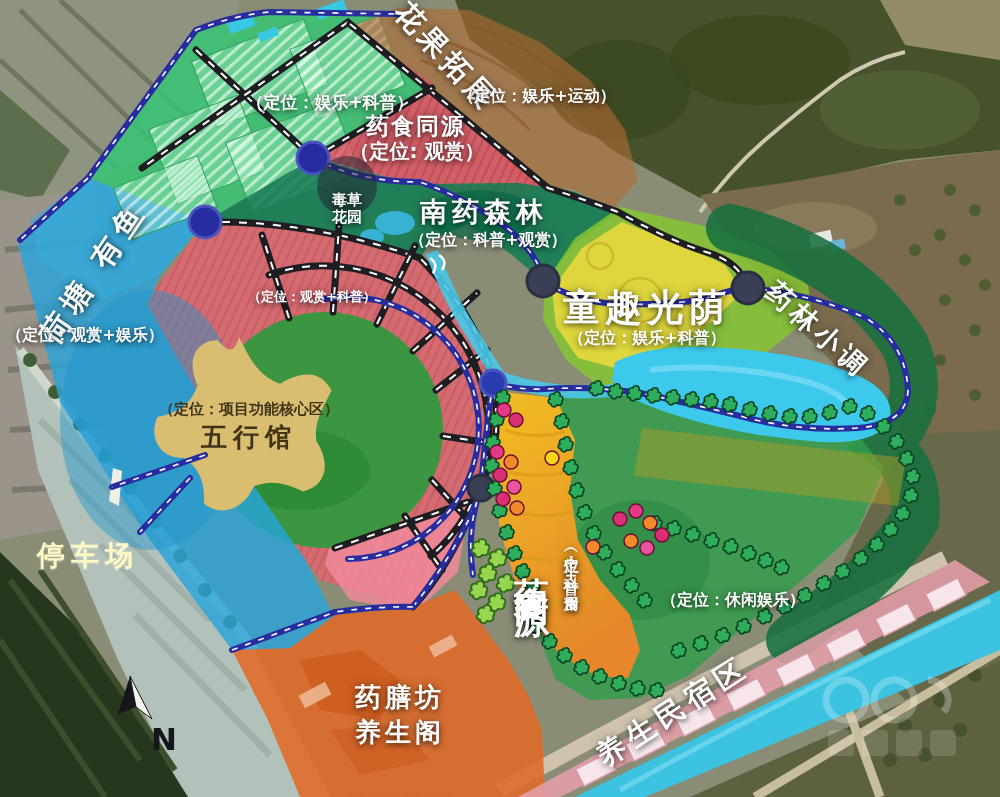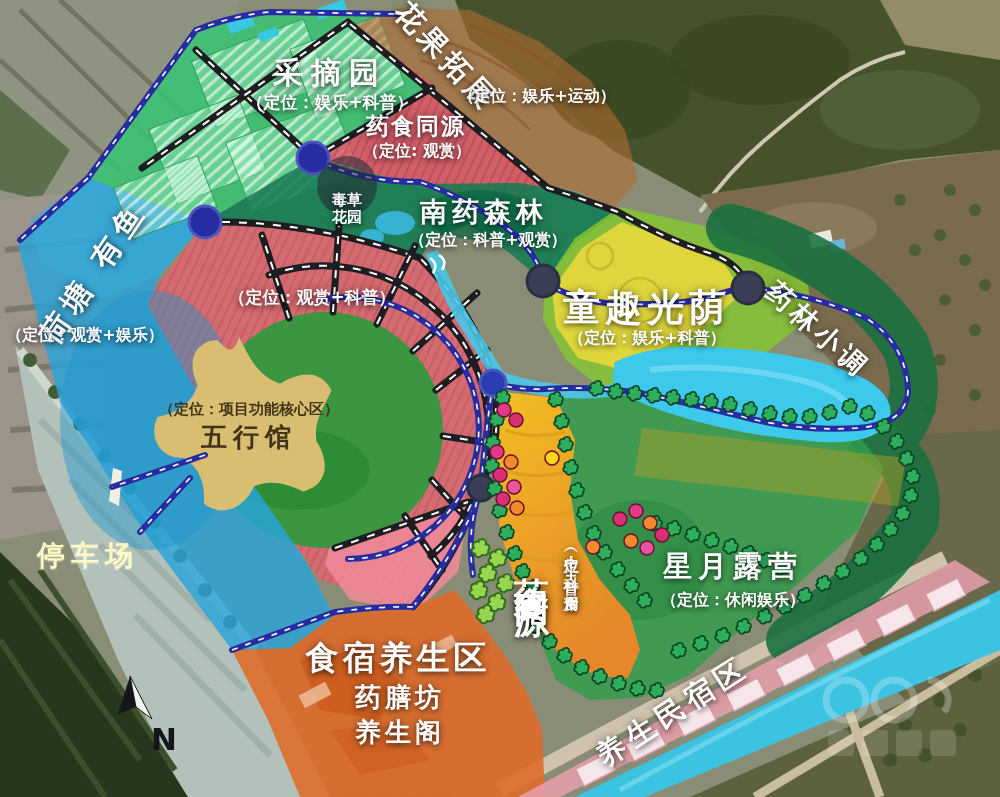--- a/index.html
+++ b/index.html
@@ -370,59 +370,56 @@
     <circle cx="18" cy="12" r="20" fill="none" stroke="#fff" stroke-width="7"></circle>
     <circle cx="66" cy="12" r="20" fill="none" stroke="#fff" stroke-width="7"></circle>
     <path d="M100,-8 a20,20 0 0 1 16,32" fill="none" stroke="#fff" stroke-width="7"></path>
     <rect x="0" y="42" width="26" height="26" rx="4" fill="#fff" opacity=".55"></rect>
     <rect x="34" y="42" width="26" height="26" rx="4" fill="#fff" opacity=".55"></rect>
     <rect x="68" y="42" width="26" height="26" rx="4" fill="#fff" opacity=".55"></rect>
     <rect x="102" y="42" width="26" height="26" rx="4" fill="#fff" opacity=".55"></rect>
   </g>
 </svg>
 
-<div class="lbl" style="left:330px;top:72px;font-size:30px;letter-spacing:8px;">采摘园</div>
 <div class="lbl sub" style="left:330px;top:102px;font-size:17px;">（定位：娱乐+科普）</div>
 
 <div class="lbl" style="left:446px;top:57px;font-size:29px;letter-spacing:5px;transform:translate(-50%,-50%) rotate(47deg);">花果拓展</div>
 <div class="lbl sub" style="left:537px;top:96px;font-size:16px;">（定位：娱乐+运动）</div>
 
 <div class="lbl" style="left:416px;top:127px;font-size:23px;letter-spacing:2px;">药食同源</div>
-<div class="lbl sub" style="left:417px;top:151px;font-size:16px;">（定位: 观赏）</div>
+<div class="lbl sub" style="left:417px;top:151px;font-size:20px;">（定位: 观赏）</div>
 
 <div class="lbl" style="left:347px;top:186px;font-size:15px;text-align:center;">
   <span style="display:block;margin-top:44px;">毒草</span>
   <span style="display:block;">花园</span>
 </div>
 
 <div class="lbl" style="left:484px;top:212px;font-size:27px;letter-spacing:5px;">南药森林</div>
 <div class="lbl sub" style="left:488px;top:240px;font-size:16px;">（定位：科普+观赏）</div>
 
 <div class="lbl" style="left:93px;top:272px;font-size:30px;letter-spacing:7px;transform:translate(-50%,-50%) rotate(-56deg);">荷塘 有鱼</div>
 <div class="lbl sub" style="left:85px;top:335px;font-size:16px;">（定位：观赏+娱乐）</div>
 
-<div class="lbl sub" style="left:312px;top:297px;font-size:17px;">（定位：观赏+科普）</div>
+<div class="lbl sub" style="left:312px;top:297px;font-size:13px;">（定位：观赏+科普）</div>
 
 <div class="lbl" style="left:647px;top:308px;font-size:37px;letter-spacing:5px;">童趣光荫</div>
 <div class="lbl sub" style="left:647px;top:338px;font-size:16px;">（定位：娱乐+科普）</div>
 
 <div class="lbl" style="left:818px;top:330px;font-size:27px;letter-spacing:5px;transform:translate(-50%,-50%) rotate(42deg);">药林小调</div>
 
 <div class="lbl dark sub" style="left:249px;top:409px;font-size:15px;">（定位：项目功能核心区）</div>
 <div class="lbl dark" style="left:249px;top:437px;font-size:26px;letter-spacing:6px;text-align:right;">五行馆</div>
 
 <div class="lbl gray" style="left:88px;top:556px;font-size:28px;letter-spacing:6px;color:#fef9c3;">停车场</div>
 
 <div class="lbl vert" style="left:531px;top:567px;font-size:35px;letter-spacing:9px;">药食同源</div>
 <div class="lbl vert sub" style="left:571px;top:566px;font-size:15px;letter-spacing:2px;">（定位：科普+食用）</div>
 
-<div class="lbl" style="left:733px;top:567px;font-size:29px;letter-spacing:6px;">星月露营</div>
 <div class="lbl sub" style="left:733px;top:600px;font-size:16px;">（定位：休闲娱乐）</div>
 
-<div class="lbl" style="left:398px;top:658px;font-size:33px;letter-spacing:4px;">食宿养生区</div>
 <div class="lbl" style="left:400px;top:697px;font-size:26px;letter-spacing:4px;">药膳坊</div>
 <div class="lbl" style="left:400px;top:732px;font-size:26px;letter-spacing:4px;">养生阁</div>
 <div class="lbl" style="left:400px;top:813px;font-size:24px;letter-spacing:4px;">天池药浴</div>
 
 <div class="lbl" style="left:673px;top:712px;font-size:29px;letter-spacing:6px;transform:translate(-50%,-50%) rotate(-33deg);">养生民宿区</div>
 
 <div class="lbl" style="left:164px;top:739px;font-size:31px;color:#15161a;text-shadow:none;font-weight:600;">N</div>
 </div>
 
 </body></html>

